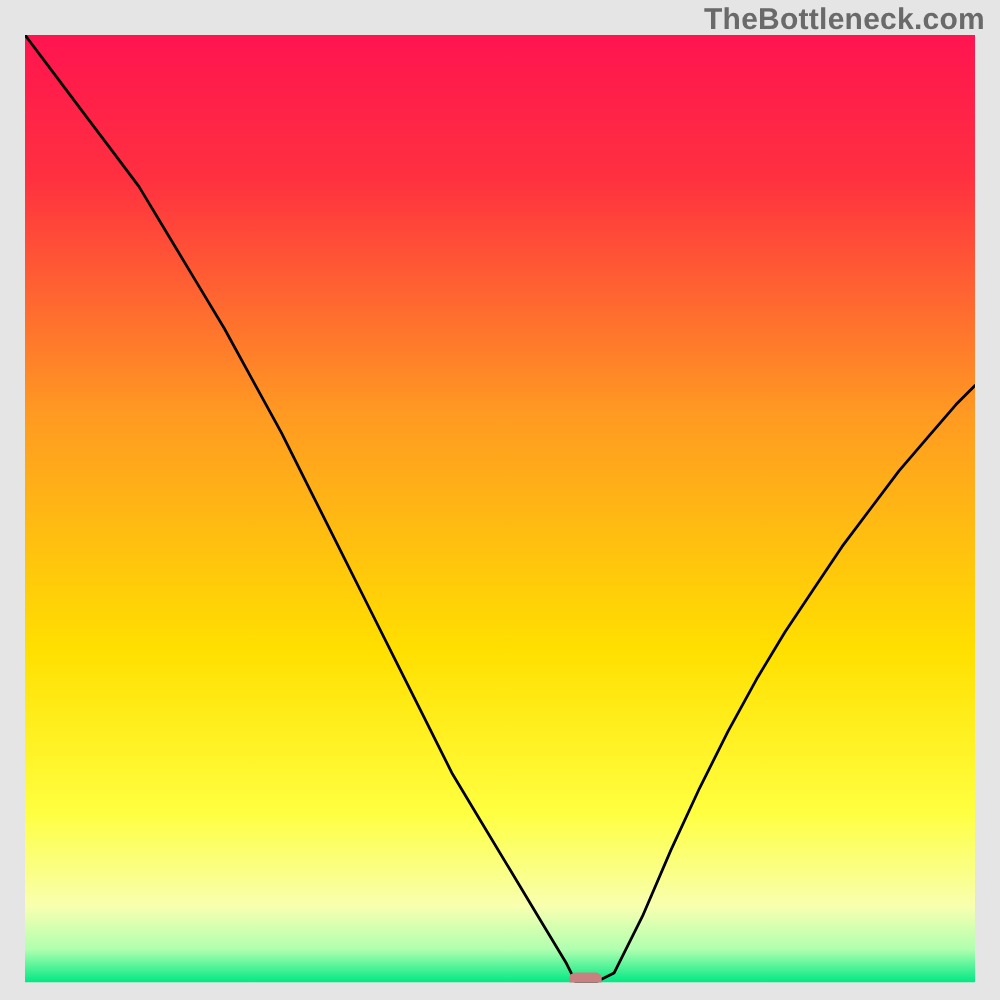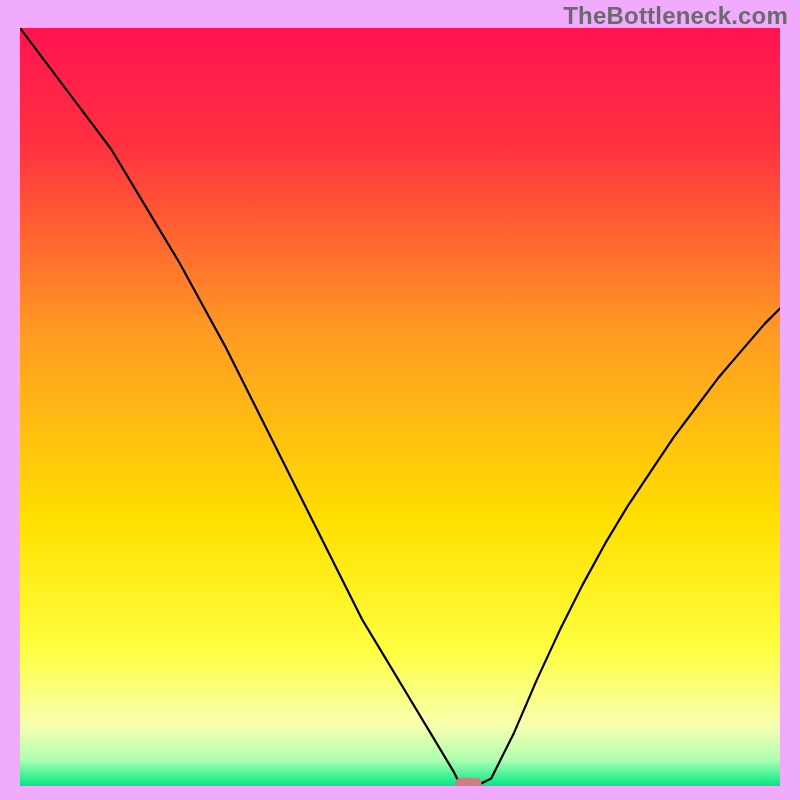--- a/index.html
+++ b/index.html
@@ -7,21 +7,21 @@
     padding: 0;
     width: 800px;
     height: 800px;
     background: #000;
     overflow: hidden;
   }
   .container {
     position: relative;
     width: 800px;
     height: 800px;
-    background: #f0abfc;
+    background: #e5e5e5;
   }
   .watermark {
     position: absolute;
     top: 2px;
     right: 12px;
     font-family: Arial, Helvetica, sans-serif;
     font-size: 24px;
     font-weight: 600;
     color: #6a6a6a;
     letter-spacing: 0.2px;

